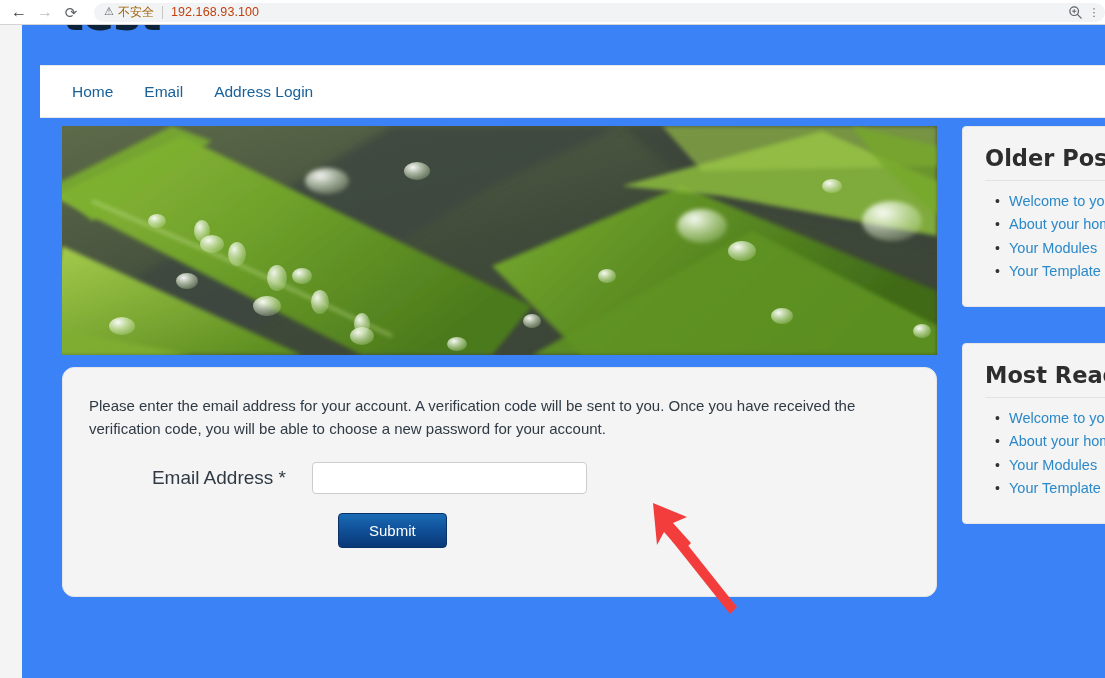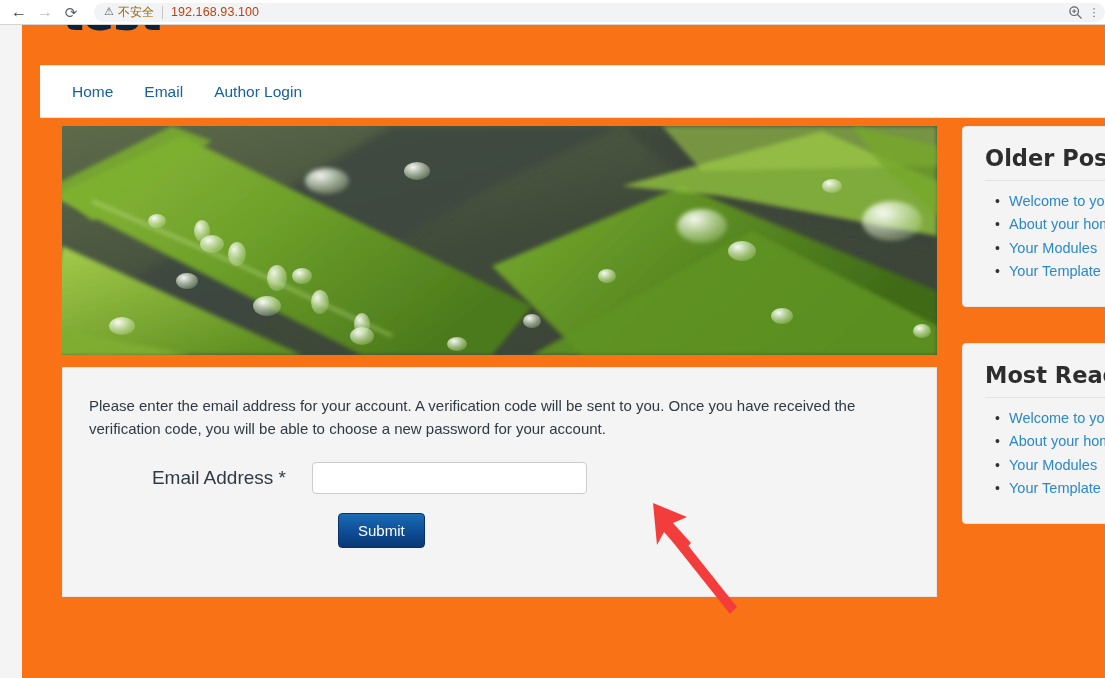--- a/index.html
+++ b/index.html
@@ -72,21 +72,21 @@
     position: absolute;
     top: 25px; left: 0;
     width: 1105px; height: 653px;
     background: #f4f4f4;
     overflow: hidden;
   }
   .page-inner {
     position: absolute;
     left: 22px; top: 0;
     width: 1083px; height: 653px;
-    background: #f97316;
+    background: #3b82f6;
   }
 
   
   .logo-strip {
     position: absolute;
     left: 18px; top: 0;
     width: 1000px; height: 22px;
     overflow: hidden;
   }
   .logo-text {
@@ -167,21 +167,21 @@
     cursor: pointer;
     font-family: "DejaVu Sans", sans-serif;
   }
 
   
   .form-panel {
     margin-top: 12px;
     width: 875px; height: 230px;
     background: #f4f4f4;
     border: 1px solid #e6e6e6;
-    border-radius: 0;
+    border-radius: 12px;
     padding: 27px 26px 0 26px;
   }
   .form-desc {
     color: #2f3a44;
     font-size: 15px;
     line-height: 1.5;
     max-width: 812px;
   }
   .form-row {
     display: flex; align-items: center;
@@ -211,21 +211,21 @@
     margin-top: 19px;
     padding-left: 249px;
   }
   .submit-btn {
     background: linear-gradient(to bottom, #1a6cb5 0%, #0f4f97 50%, #0a3876 100%);
     border: 1px solid #0a3267;
     border-radius: 4px;
     color: #ffffff;
     font-size: 15px;
     font-family: "Liberation Sans", sans-serif;
-    padding: 8px 19px;
+    padding: 8px 30px;
     cursor: pointer;
     line-height: 1.15;
   }
 
   
   .sidebar {
     position: absolute;
     left: 940px; top: 101px;
     width: 165px;
   }
@@ -308,21 +308,21 @@
   <div class="page-inner">
 
     <div class="logo-strip">
       <div class="logo-text">test</div>
     </div>
 
     <div class="navbar">
       <div class="nav-list">
         <a class="nav-link">Home</a>
         <a class="nav-link">Email</a>
-        <a class="nav-link">Author Login</a>
+        <a class="nav-link">Address Login</a>
       </div>
     </div>
 
     <div class="main-col">
 
       <div class="hero">
         <svg class="hero-svg" viewBox="0 0 875 229" preserveAspectRatio="none">
           <defs>
             <linearGradient id="bgG" x1="0" y1="0" x2="1" y2="1">
               <stop offset="0" stop-color="#5d6b4a"></stop>

